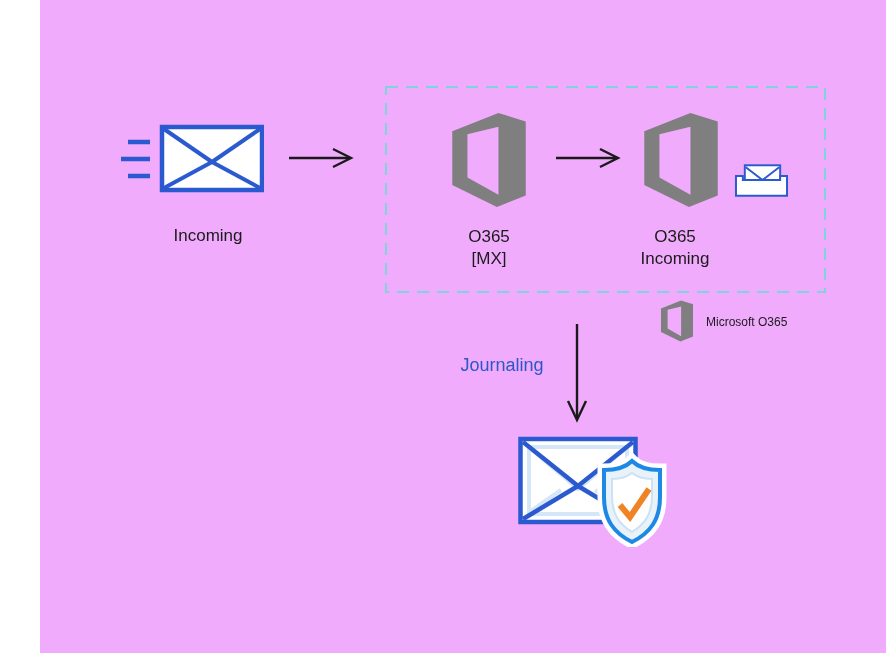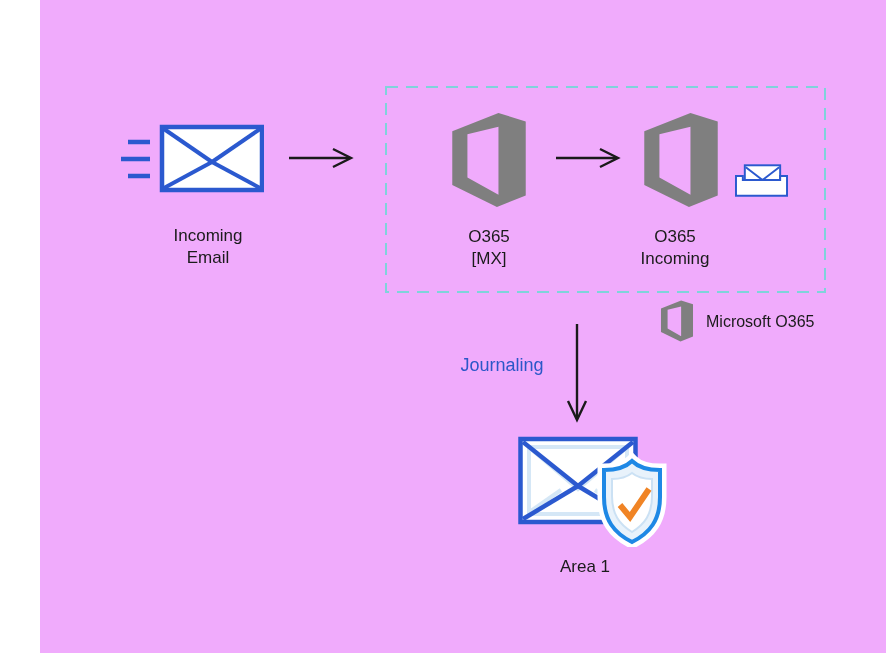--- a/index.html
+++ b/index.html
@@ -5,21 +5,21 @@
   html,body{margin:0;padding:0;background:#fff;}
   .canvas{
     position:relative;width:886px;height:653px;background:#f0abfc;overflow:hidden;
     font-family:"Liberation Sans",sans-serif;color:#1b1b1b;margin-left:40px;
   }
   .abs{position:absolute;}
   .node-label{
     position:absolute;text-align:center;font-size:17px;line-height:22px;color:#1b1b1b;
   }
   .legend-label{
-    position:absolute;font-size:16px;line-height:20px;color:#1b1b1b;
+    position:absolute;font-size:12px;line-height:20px;color:#1b1b1b;
   }
   .journaling-label{
     position:absolute;text-align:center;font-size:18px;line-height:22px;
     font-weight:400;color:#2b57c8;
   }
   svg{display:block;}
 </style>
 </head>
 <body>
 
@@ -39,21 +39,20 @@
     <g stroke="#2b59cf" stroke-width="4" fill="none">
       <line x1="46" y1="6" x2="94" y2="39"></line>
       <line x1="142" y1="6" x2="94" y2="39"></line>
       <line x1="46" y1="65" x2="94" y2="39"></line>
       <line x1="142" y1="65" x2="94" y2="39"></line>
     </g>
   </svg>
 
   <div class="node-label" style="left:93px;top:225px;width:150px;">
     <div>Incoming</div>
-    <div>Email</div>
   </div>
 
   <svg class="abs" style="left:248px;top:147px;" width="66" height="22" viewBox="0 0 66 22">
     <line x1="1" y1="11" x2="61" y2="11" stroke="#1a1a1a" stroke-width="2.4"></line>
     <polyline points="45,2 63,11 45,20" fill="none" stroke="#1a1a1a" stroke-width="2.4"></polyline>
   </svg>
 
   <svg class="abs" style="left:410px;top:112px;" width="78" height="96" viewBox="0 0 103 126">
     <path fill="#7f7f7f" fill-rule="evenodd" d="M3 25 L64 1 L100 12 L100 110 L62 125 L3 96 Z M23 29 L64 19 L64 109 L23 86 Z"></path>
   </svg>
@@ -114,16 +113,15 @@
     </g>
 
     <path d="M115 27 C109 33 99 36 87 36 L87 63 C87 86 97 99 115 108 C133 99 143 86 143 63 L143 36 C131 36 121 33 115 27 Z" fill="#ffffff" stroke="#ffffff" stroke-width="13"></path>
 
     <path d="M115 27 C109 33 99 36 87 36 L87 63 C87 86 97 99 115 108 C133 99 143 86 143 63 L143 36 C131 36 121 33 115 27 Z" fill="#e8f2fb" stroke="#1e88e5" stroke-width="4"></path>
     <path d="M115 39 C110 43 103 45 95 45 L95 62 C95 80 102 90 115 98 C128 90 135 80 135 62 L135 45 C127 45 120 43 115 39 Z" fill="#ffffff" stroke="#cbe1f4" stroke-width="2"></path>
     <polyline points="103,71 113,83 132,55" fill="none" stroke="#f08425" stroke-width="6"></polyline>
   </svg>
 
   <div class="node-label" style="left:470px;top:556px;width:150px;">
-    <div>Area 1</div>
   </div>
 
 </div>
 
 </body></html>

